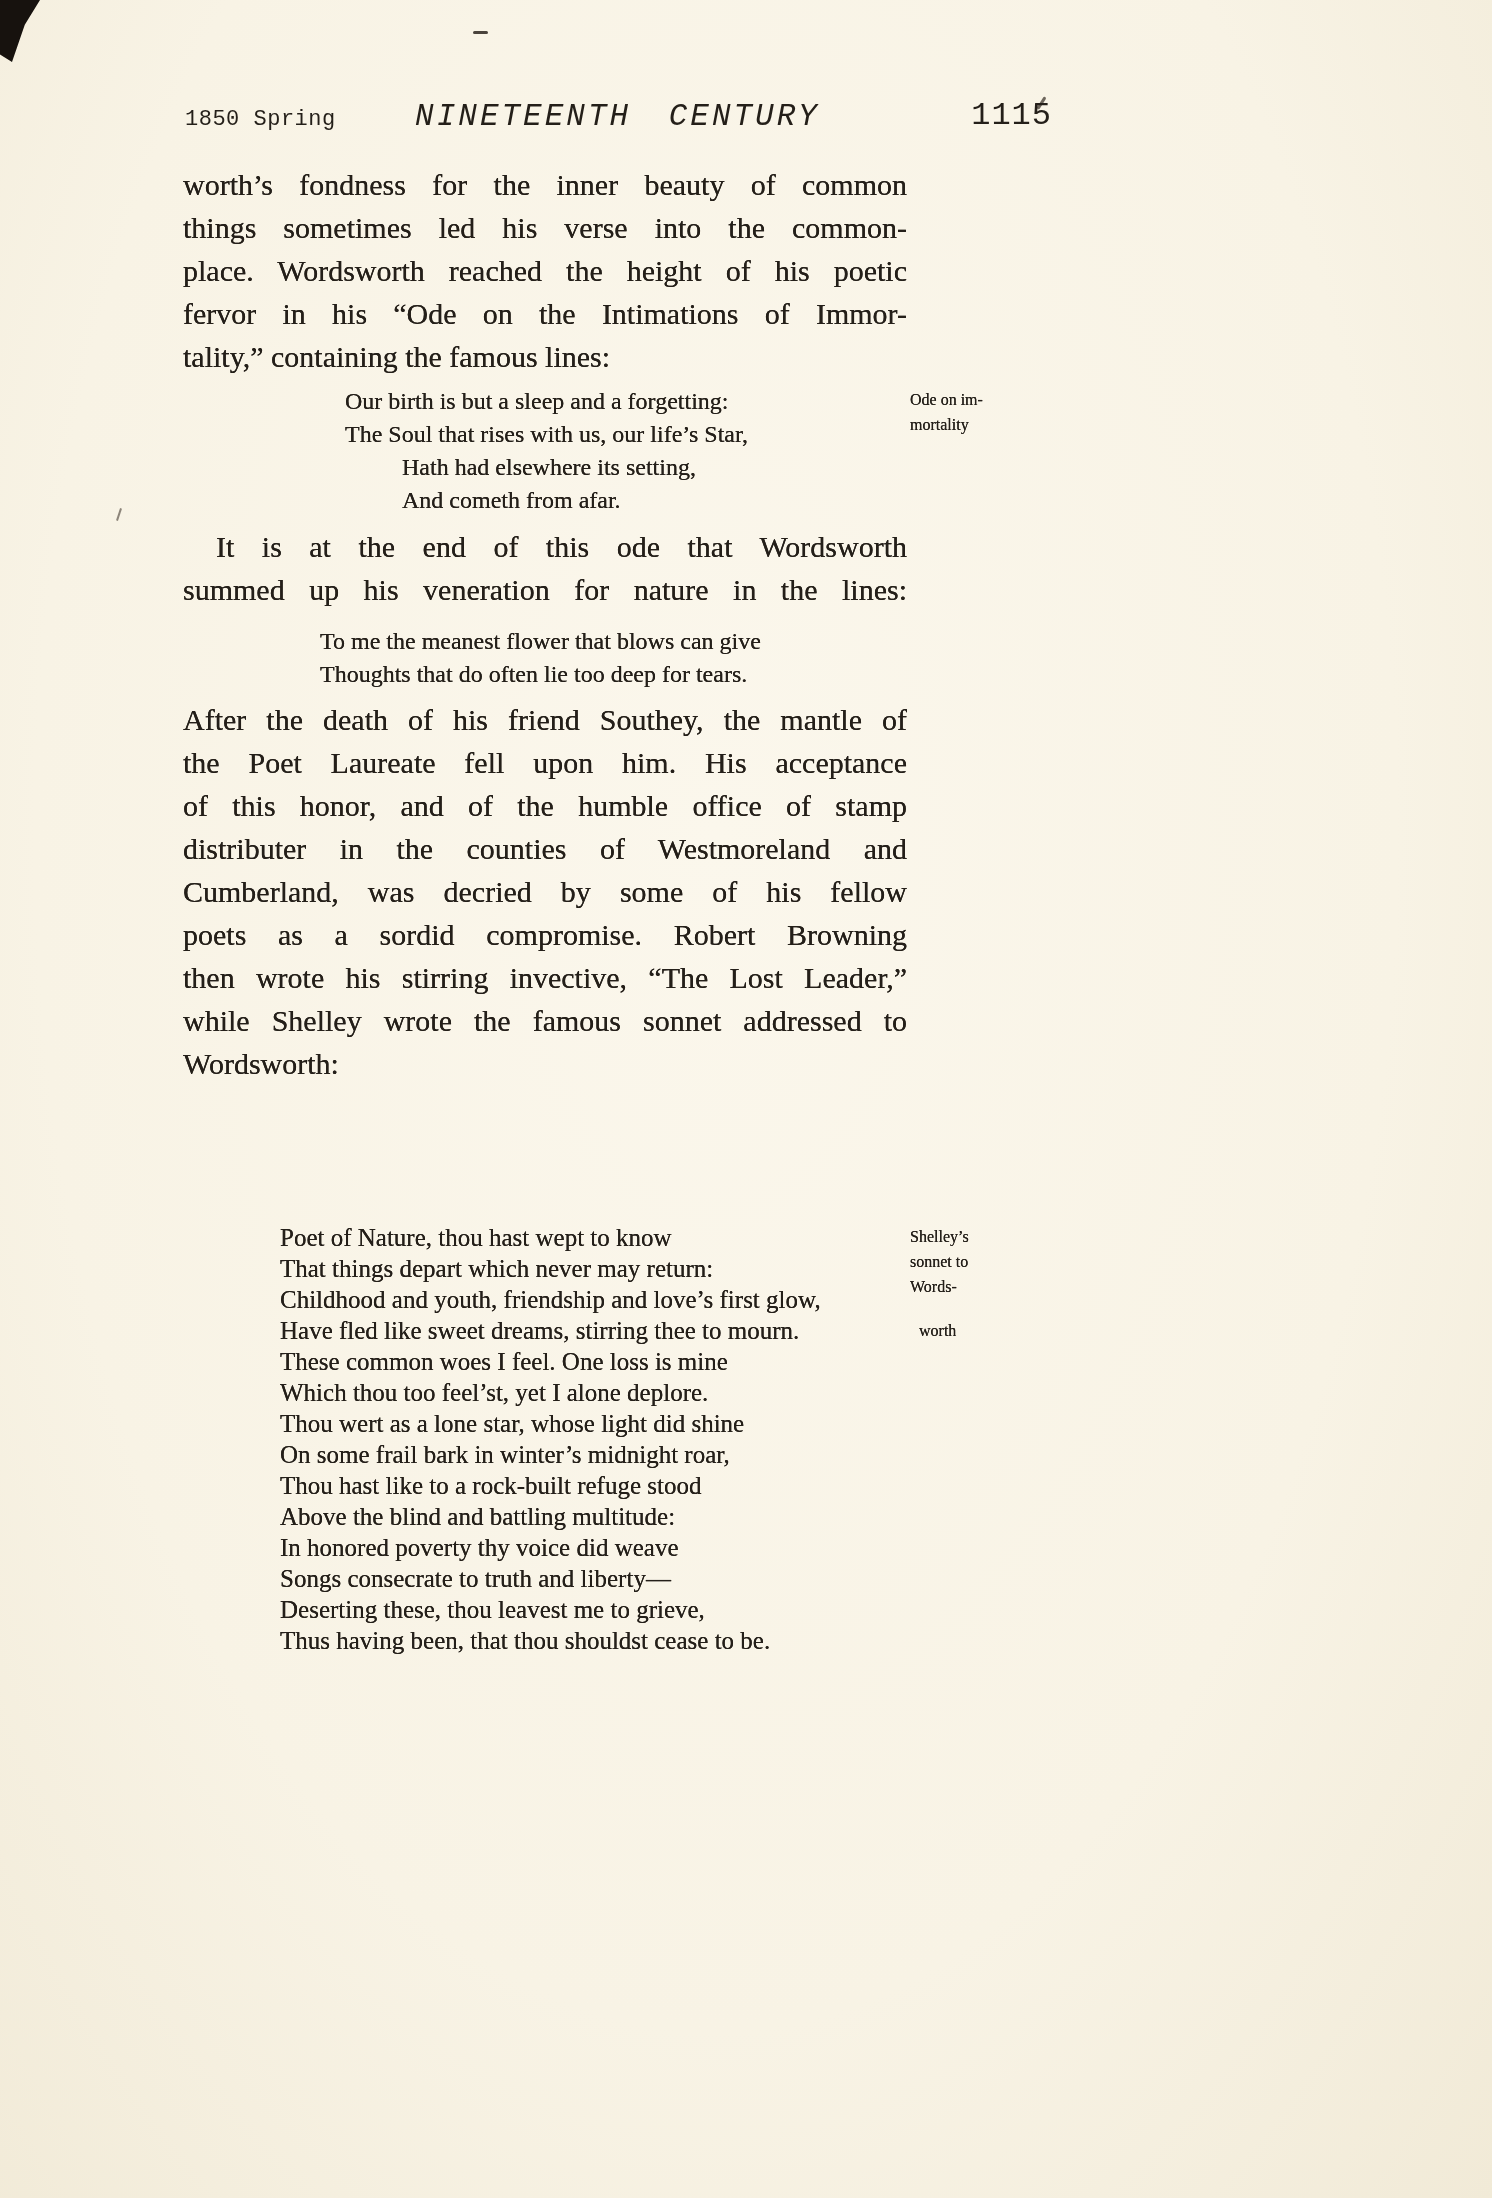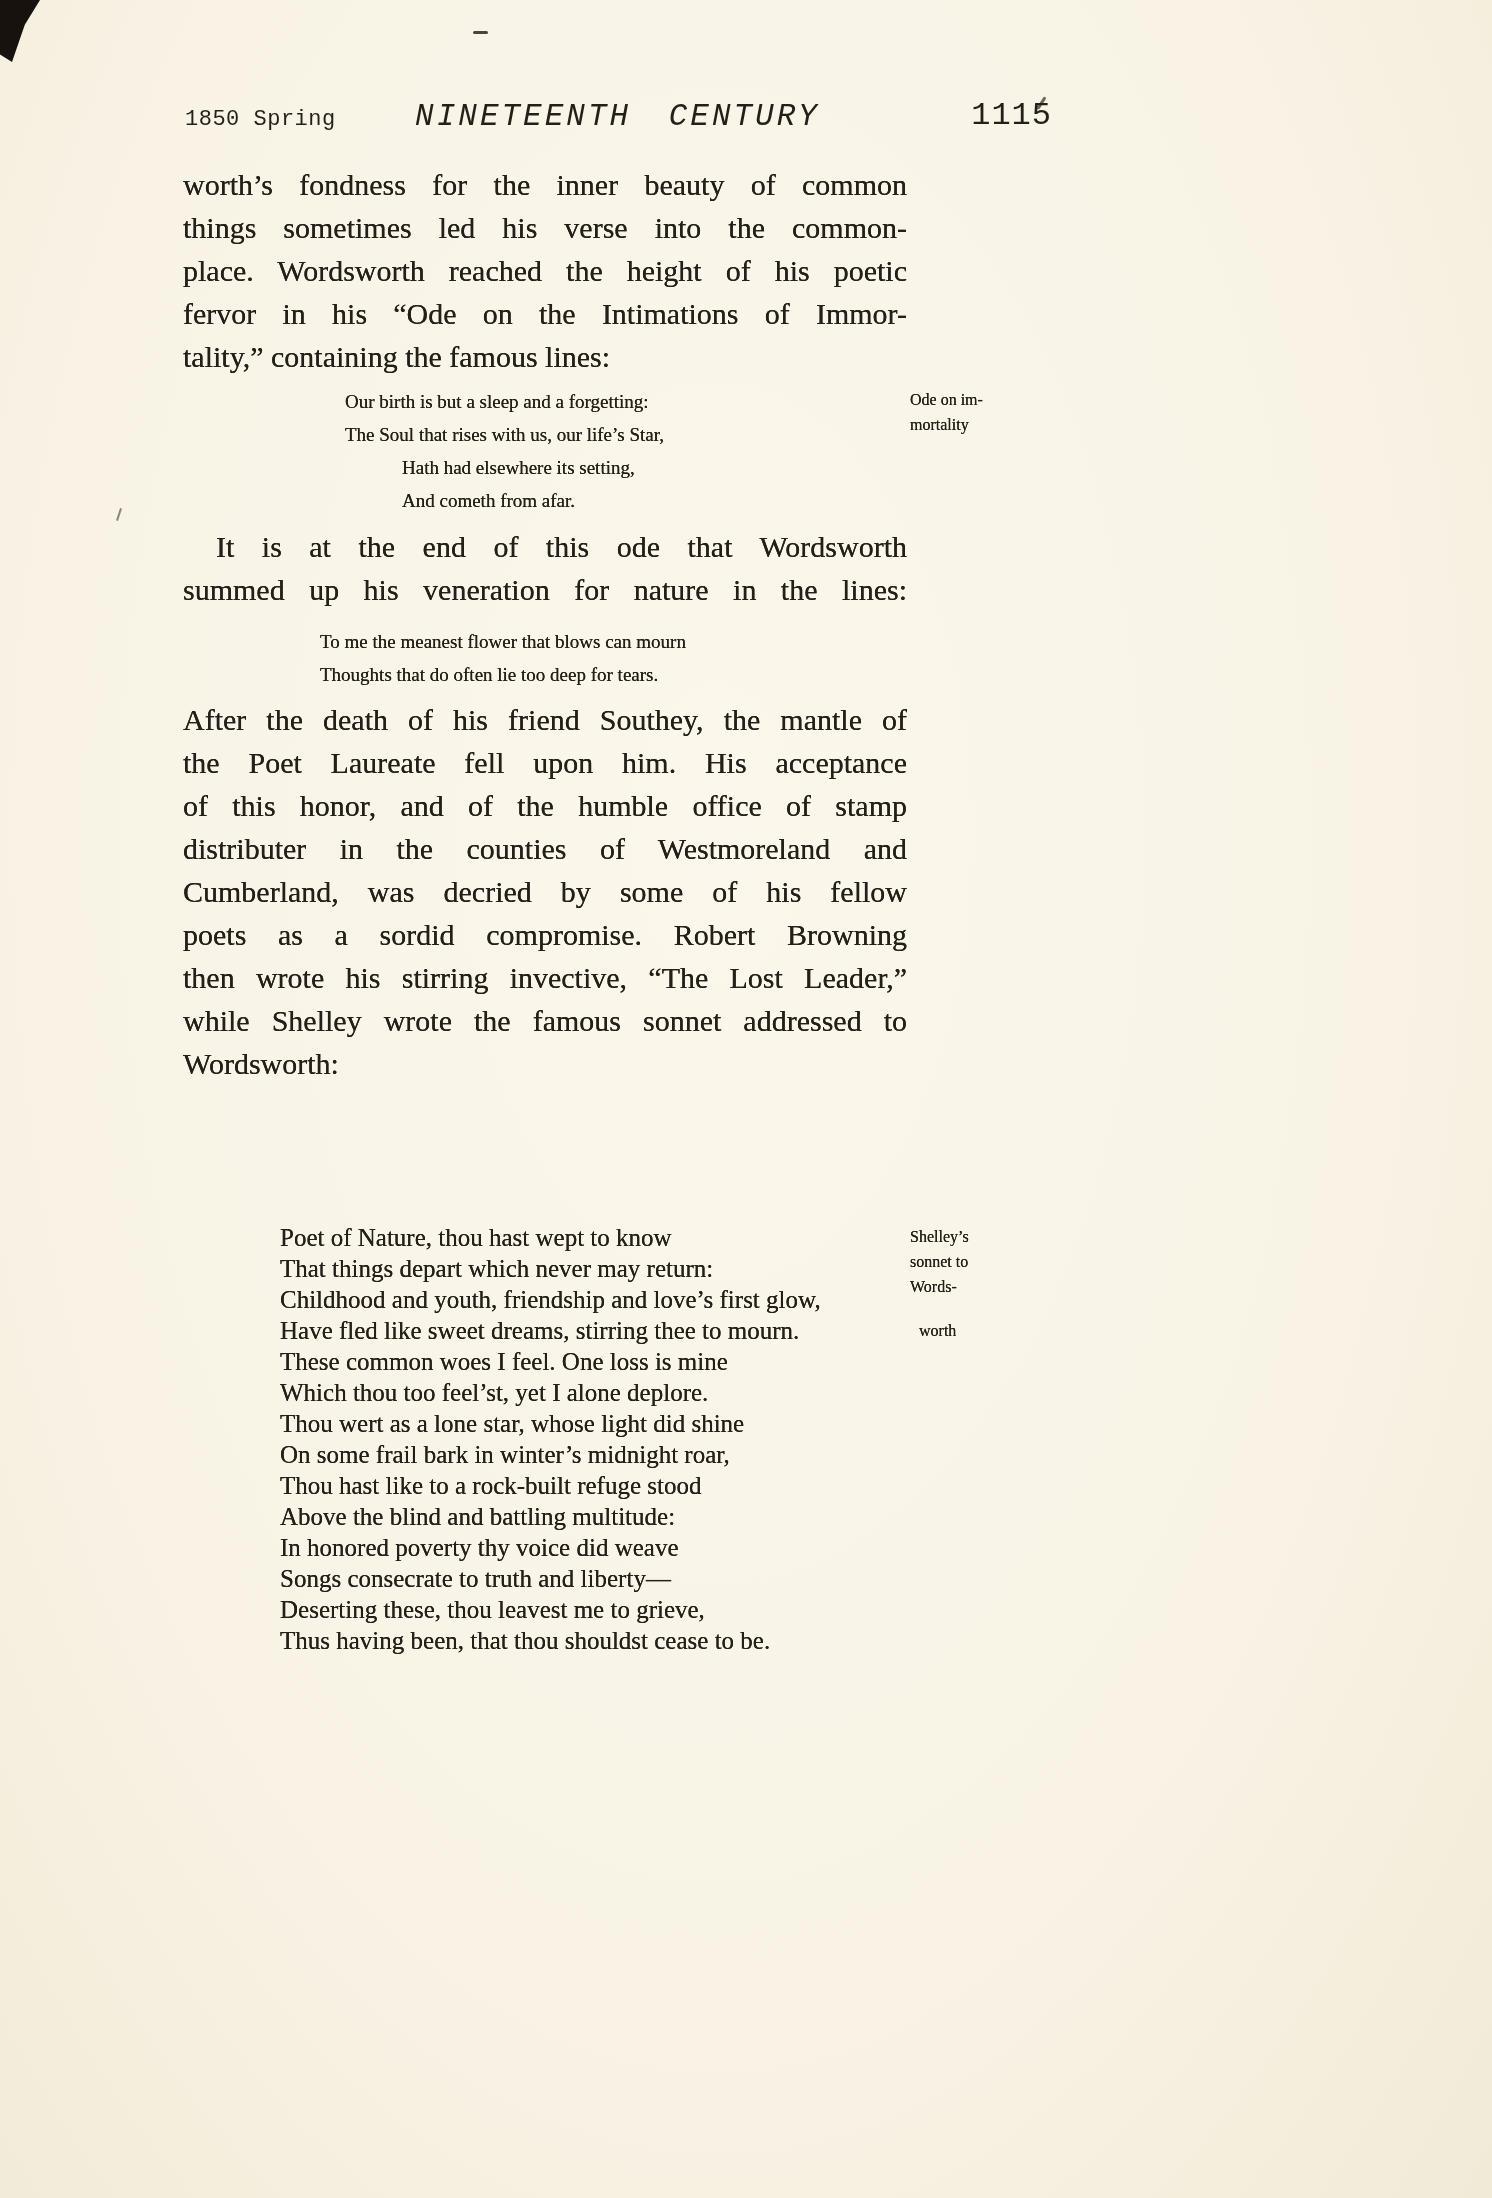--- a/index.html
+++ b/index.html
@@ -32,21 +32,21 @@
   .bl{
     font-size:30px;line-height:43px;
     text-align:justify;text-align-last:justify;
     text-shadow:0 0 .5px #241f19;
     white-space:normal;
   }
   .bl.last{text-align-last:left;}
   .bl.indent{text-indent:33px;}
 
   .section{position:relative;width:724px;}
-  .verse-line{font-size:19px;line-height:33px;text-shadow:0 0 .4px #241f19;}
+  .verse-line{font-size:24px;line-height:33px;text-shadow:0 0 .4px #241f19;}
   .verse-ode{padding-left:162px;}
   .verse-ode .deep{padding-left:57px;}
   .verse-flower{padding-left:137px;}
   .sonnet .verse-line{font-size:25px;line-height:31px;}
   .sonnet{padding-left:97px;}
 
   .margin-note{
     position:absolute;left:727px;top:2px;width:135px;
     font-size:16px;line-height:25px;text-shadow:0 0 .3px #241f19;
   }
@@ -89,21 +89,21 @@
     </div>
   </div>
 
   <div class="col" style="top:525px">
     <div class="bl indent">It is at the end of this ode that Wordsworth</div>
     <div class="bl">summed up his veneration for nature in the lines:</div>
   </div>
 
   <div class="col" style="top:625px">
     <div class="verse-flower">
-      <div class="verse-line">To me the meanest flower that blows can mourn</div>
+      <div class="verse-line">To me the meanest flower that blows can give</div>
       <div class="verse-line">Thoughts that do often lie too deep for tears.</div>
     </div>
   </div>
 
   <div class="col" style="top:698px">
     <div class="bl">After the death of his friend Southey, the mantle of</div>
     <div class="bl">the Poet Laureate fell upon him. His acceptance</div>
     <div class="bl">of this honor, and of the humble office of stamp</div>
     <div class="bl">distributer in the counties of Westmoreland and</div>
     <div class="bl">Cumberland, was decried by some of his fellow</div>

